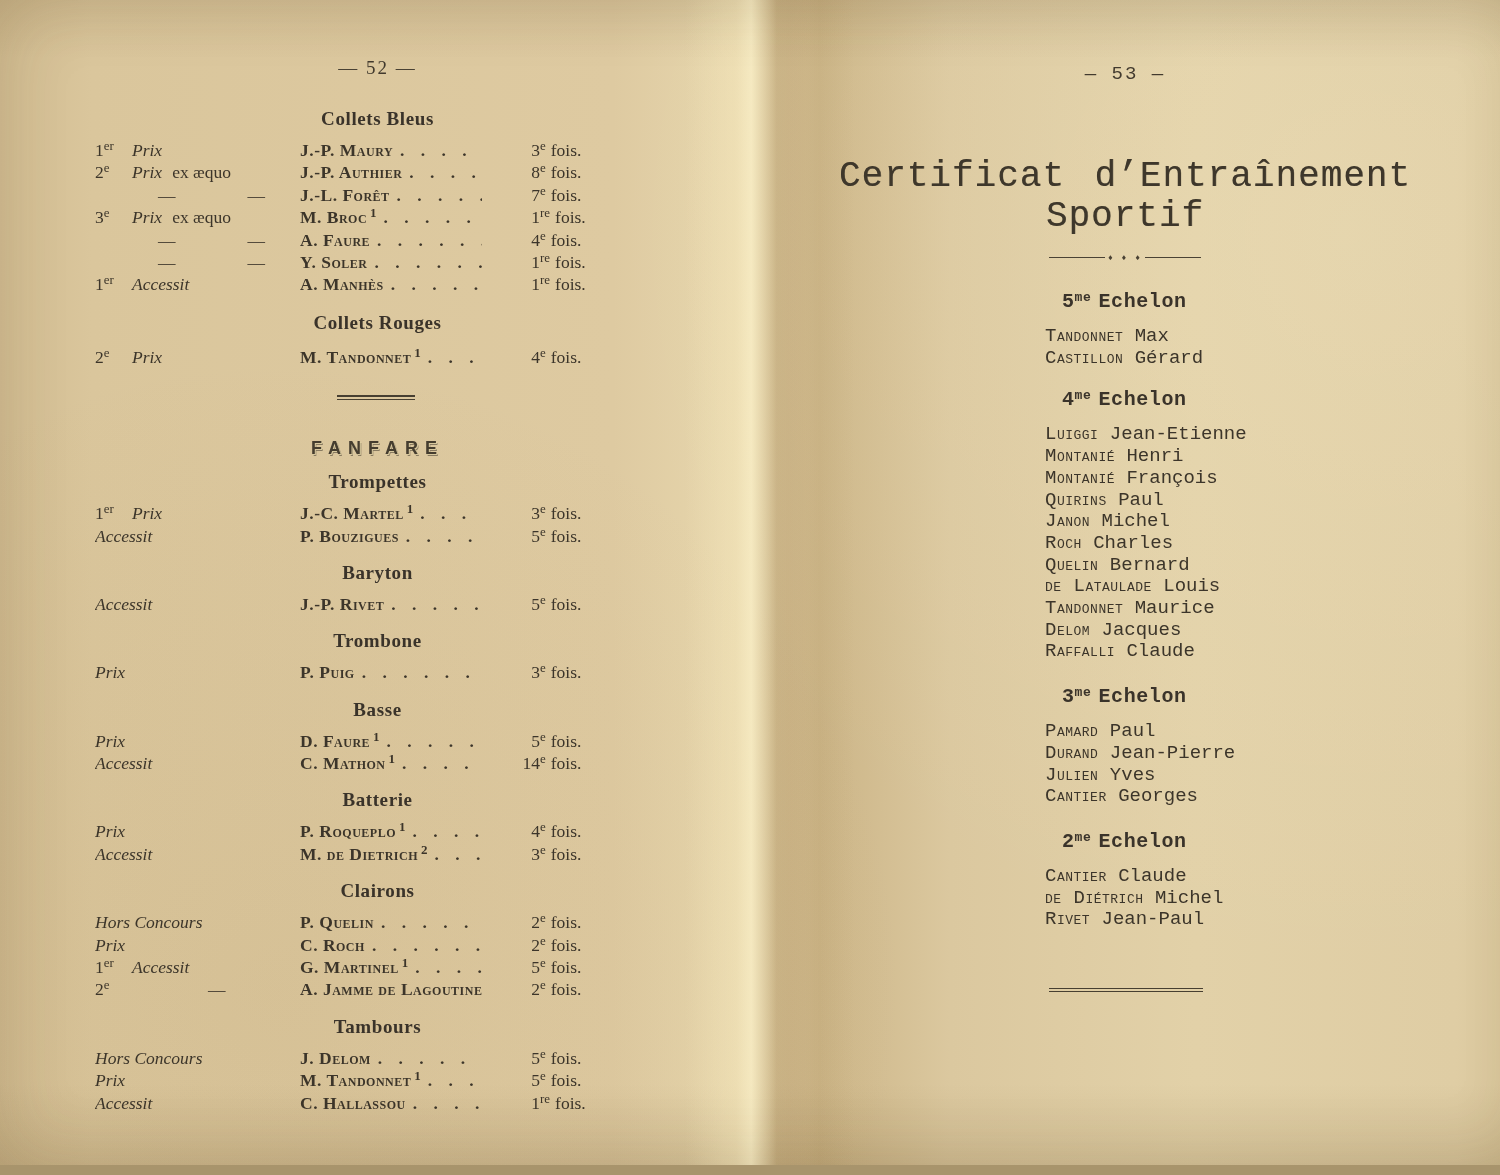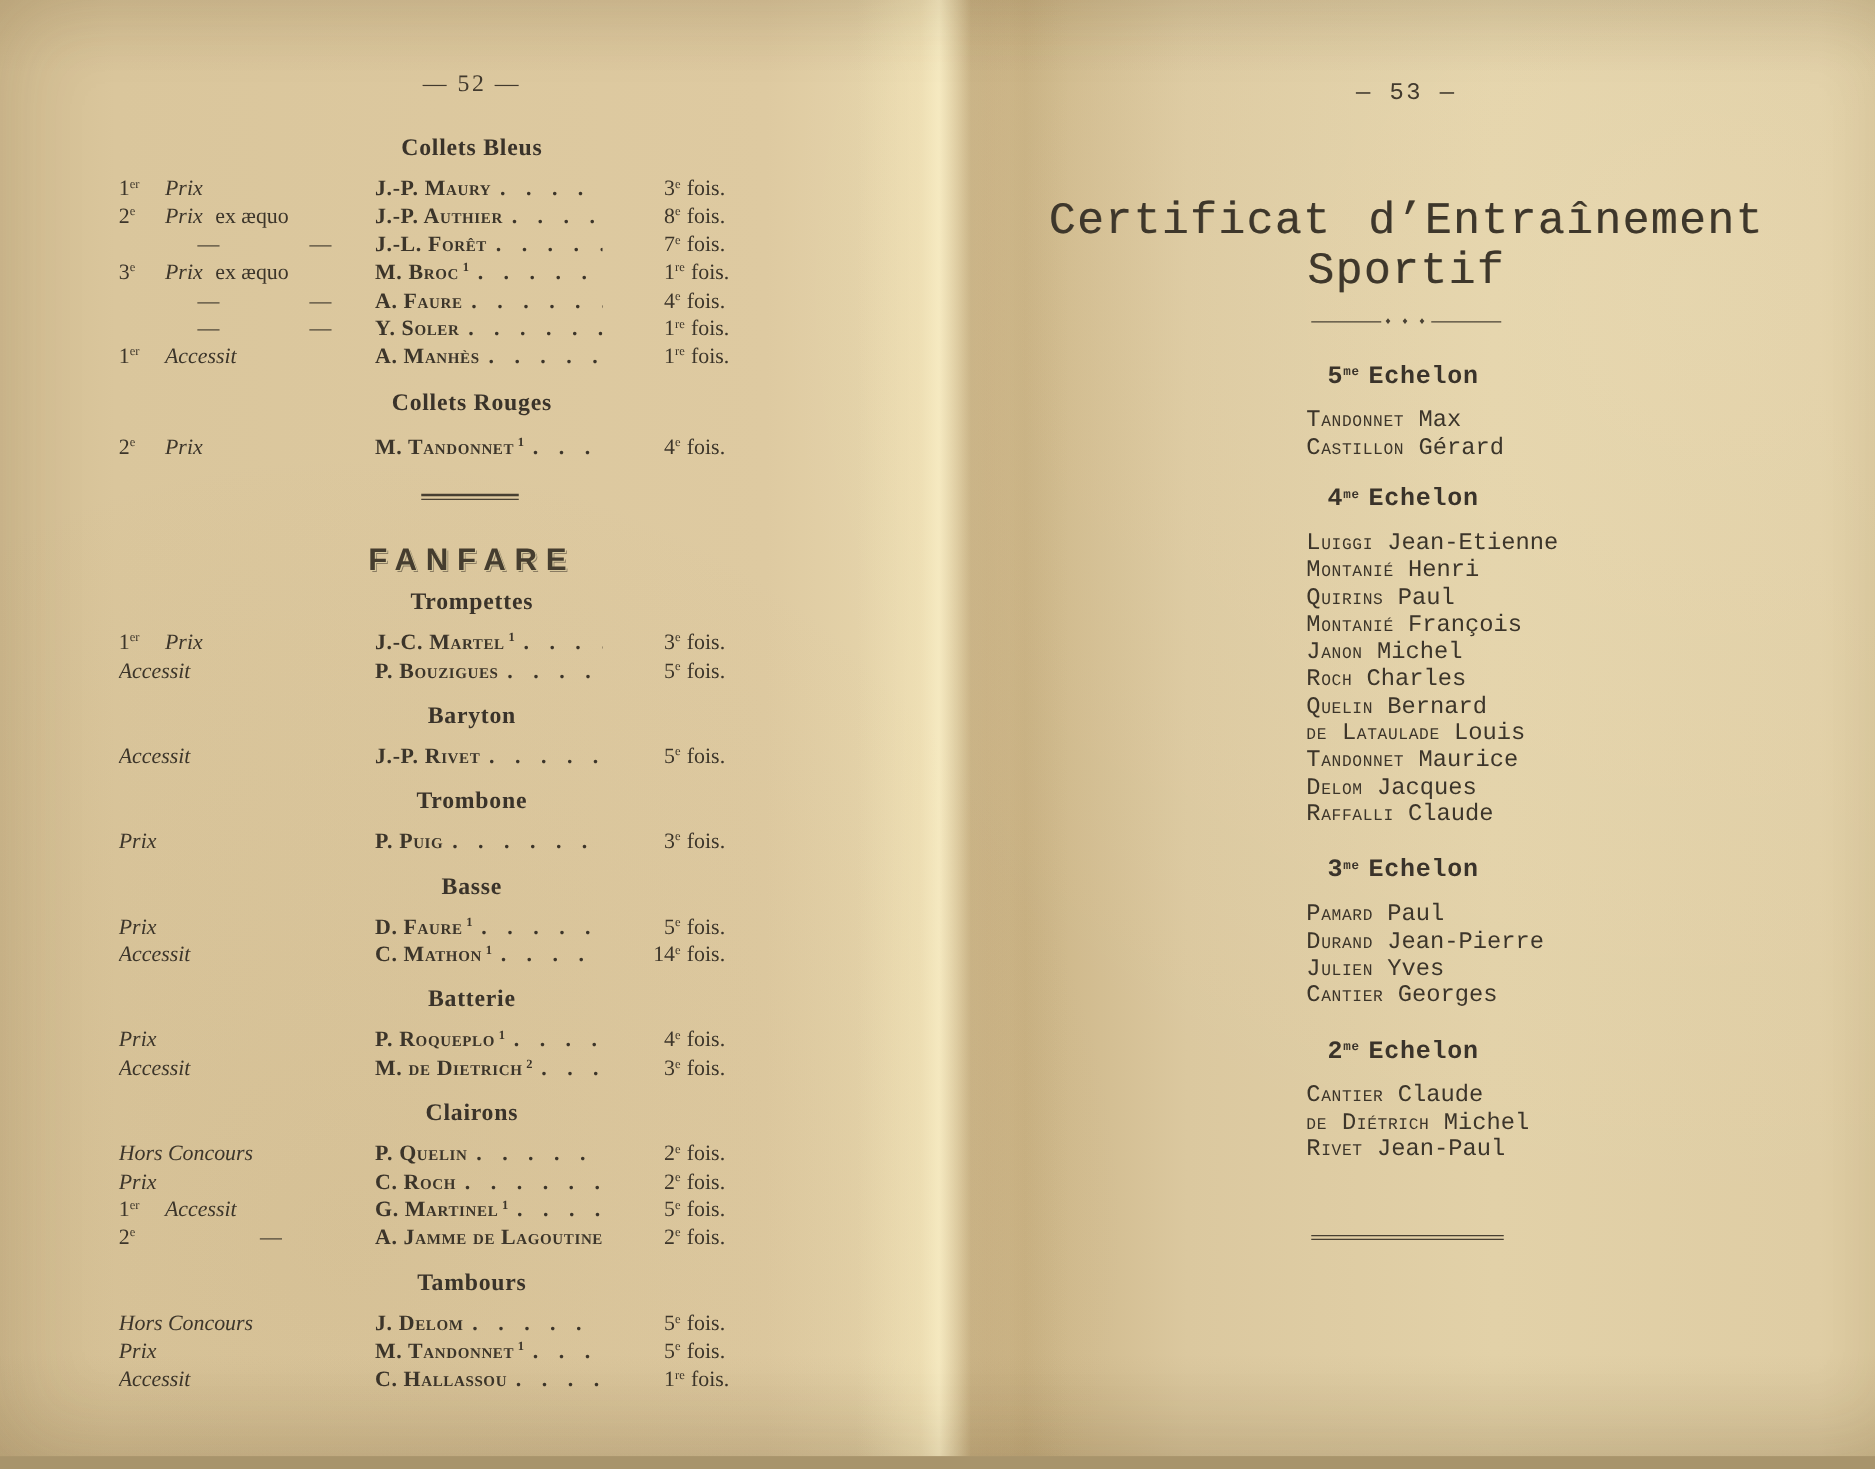--- a/index.html
+++ b/index.html
@@ -58,33 +58,33 @@
   .cell-label{flex:0 0 205px;overflow:hidden;}
   .cell-name{flex:1;display:flex;align-items:baseline;overflow:hidden;font-weight:bold;}
   .cell-times{flex:0 0 112px;}
   .ord{display:inline-block;min-width:37px;}
   .lbl-i{font-style:italic;}
   .lbl-r{margin-left:10px;}
   .v-dash .ord{min-width:0;margin-left:63px;}
   .v-dash .lbl-r{margin-left:72px;}
   .v-orddash .lbl-r{margin-left:76px;}
   .sc{font-variant:small-caps;letter-spacing:.5px;}
-  sup.sup,.fn,.tsup{font-size:10px;vertical-align:6px;line-height:0;}
+  sup.sup,.fn,.tsup{font-size:13px;vertical-align:6px;line-height:0;}
   .fn{margin-left:3px;}
   .dots{flex:1;overflow:hidden;letter-spacing:6px;margin:0 8px 0 7px;}
   .tnum{display:inline-block;min-width:50px;text-align:right;}
   .tword{margin-left:5px;}
   .rule-double{
     width:78px;height:2px;margin:27px 0 0 242px;
     border-top:2.4px solid #473f31;border-bottom:1.1px solid #473f31;
   }
   .fanfare{
     margin:34px 0 0 0;text-align:center;
     font-family:"Liberation Sans","DejaVu Sans",sans-serif;
-    font-size:25px;line-height:28px;font-weight:bold;
+    font-size:18px;line-height:28px;font-weight:bold;
     letter-spacing:7px;color:#453d2f;
     text-shadow:1px 1px 0 rgba(224,208,164,.9), 1.6px 1.6px 0 rgba(69,61,47,.55);
   }
 
   
   .cert-title{
     margin:72px 0 0 0;text-align:center;font-weight:normal;
     font-size:36px;line-height:40px;color:#3e372b;
     letter-spacing:1px;word-spacing:7px;
     text-shadow:.4px .4px 0 rgba(62,55,43,.5);
@@ -395,23 +395,23 @@
 </div>
     </section>
 
     <section class="ech ech-e4">
       <h4 class="ech-title"><span>4</span><sup class="sup">me</sup><span class="ech-word">Echelon</span></h4>
       <div class="names">
   <div class="name-row"><span class="sc">Luiggi</span> <span>Jean-Etienne</span></div>
 
   <div class="name-row"><span class="sc">Montanié</span> <span>Henri</span></div>
 
+  <div class="name-row"><span class="sc">Montanié</span> <span>François</span></div>
+
   <div class="name-row"><span class="sc">Quirins</span> <span>Paul</span></div>
-
-  <div class="name-row"><span class="sc">Montanié</span> <span>François</span></div>
 
   <div class="name-row"><span class="sc">Janon</span> <span>Michel</span></div>
 
   <div class="name-row"><span class="sc">Roch</span> <span>Charles</span></div>
 
   <div class="name-row"><span class="sc">Quelin</span> <span>Bernard</span></div>
 
   <div class="name-row"><span class="sc">de Lataulade</span> <span>Louis</span></div>
 
   <div class="name-row"><span class="sc">Tandonnet</span> <span>Maurice</span></div>

